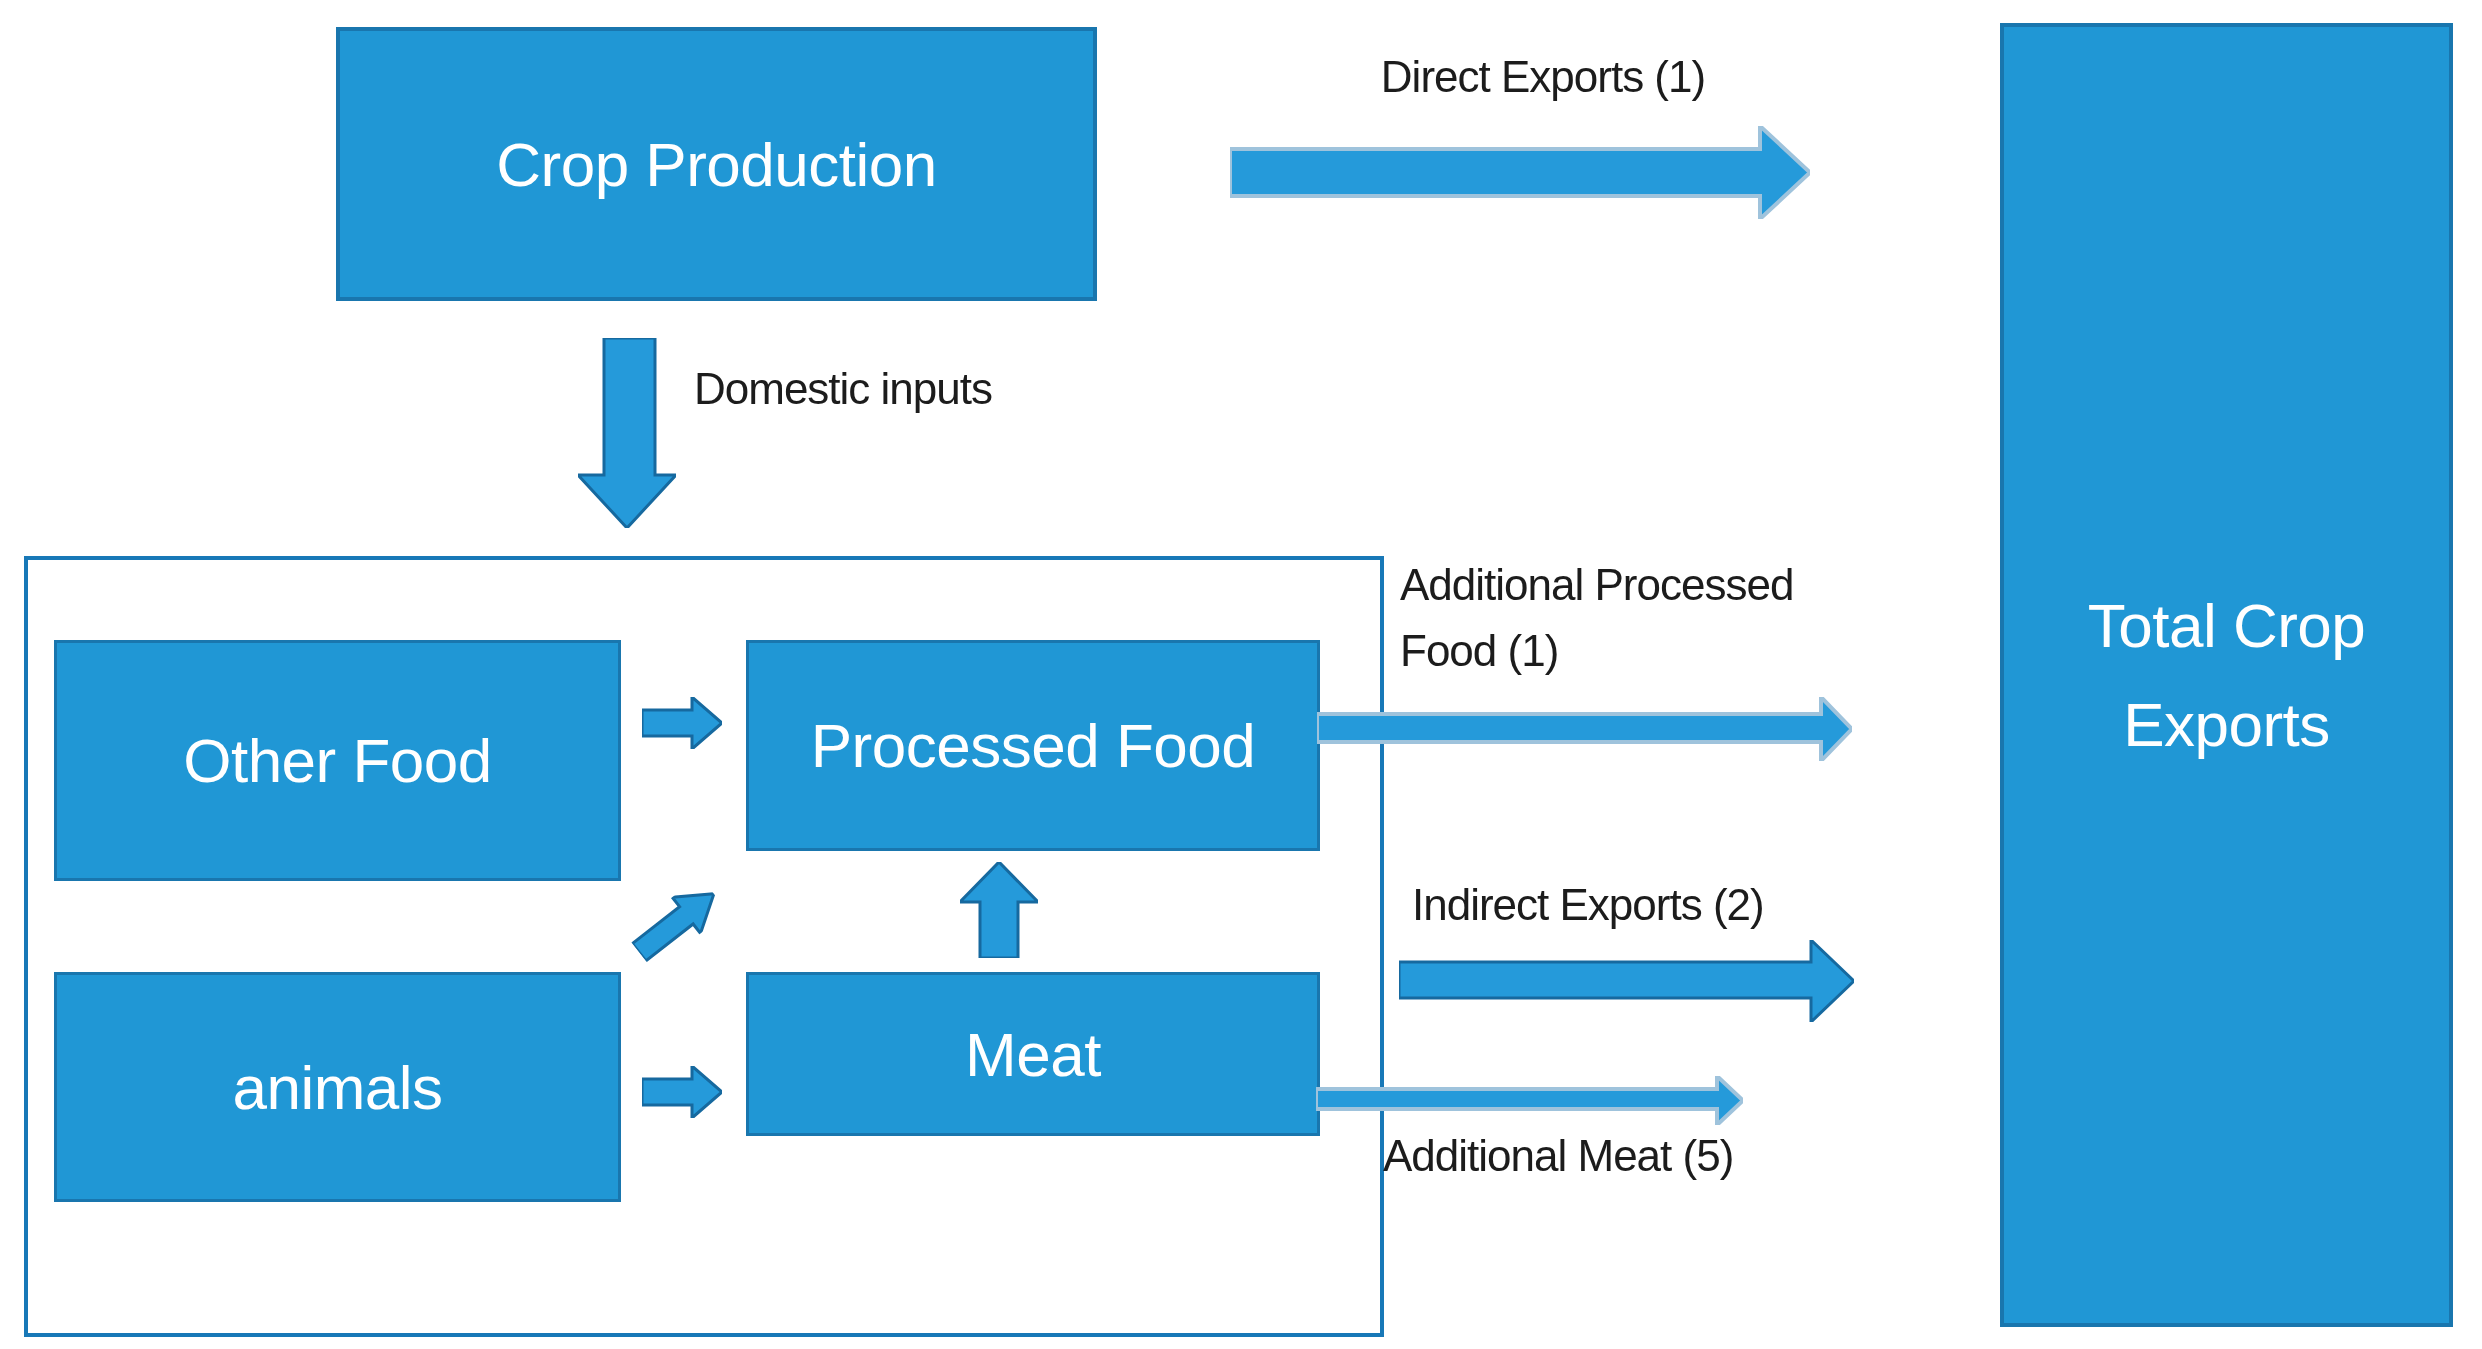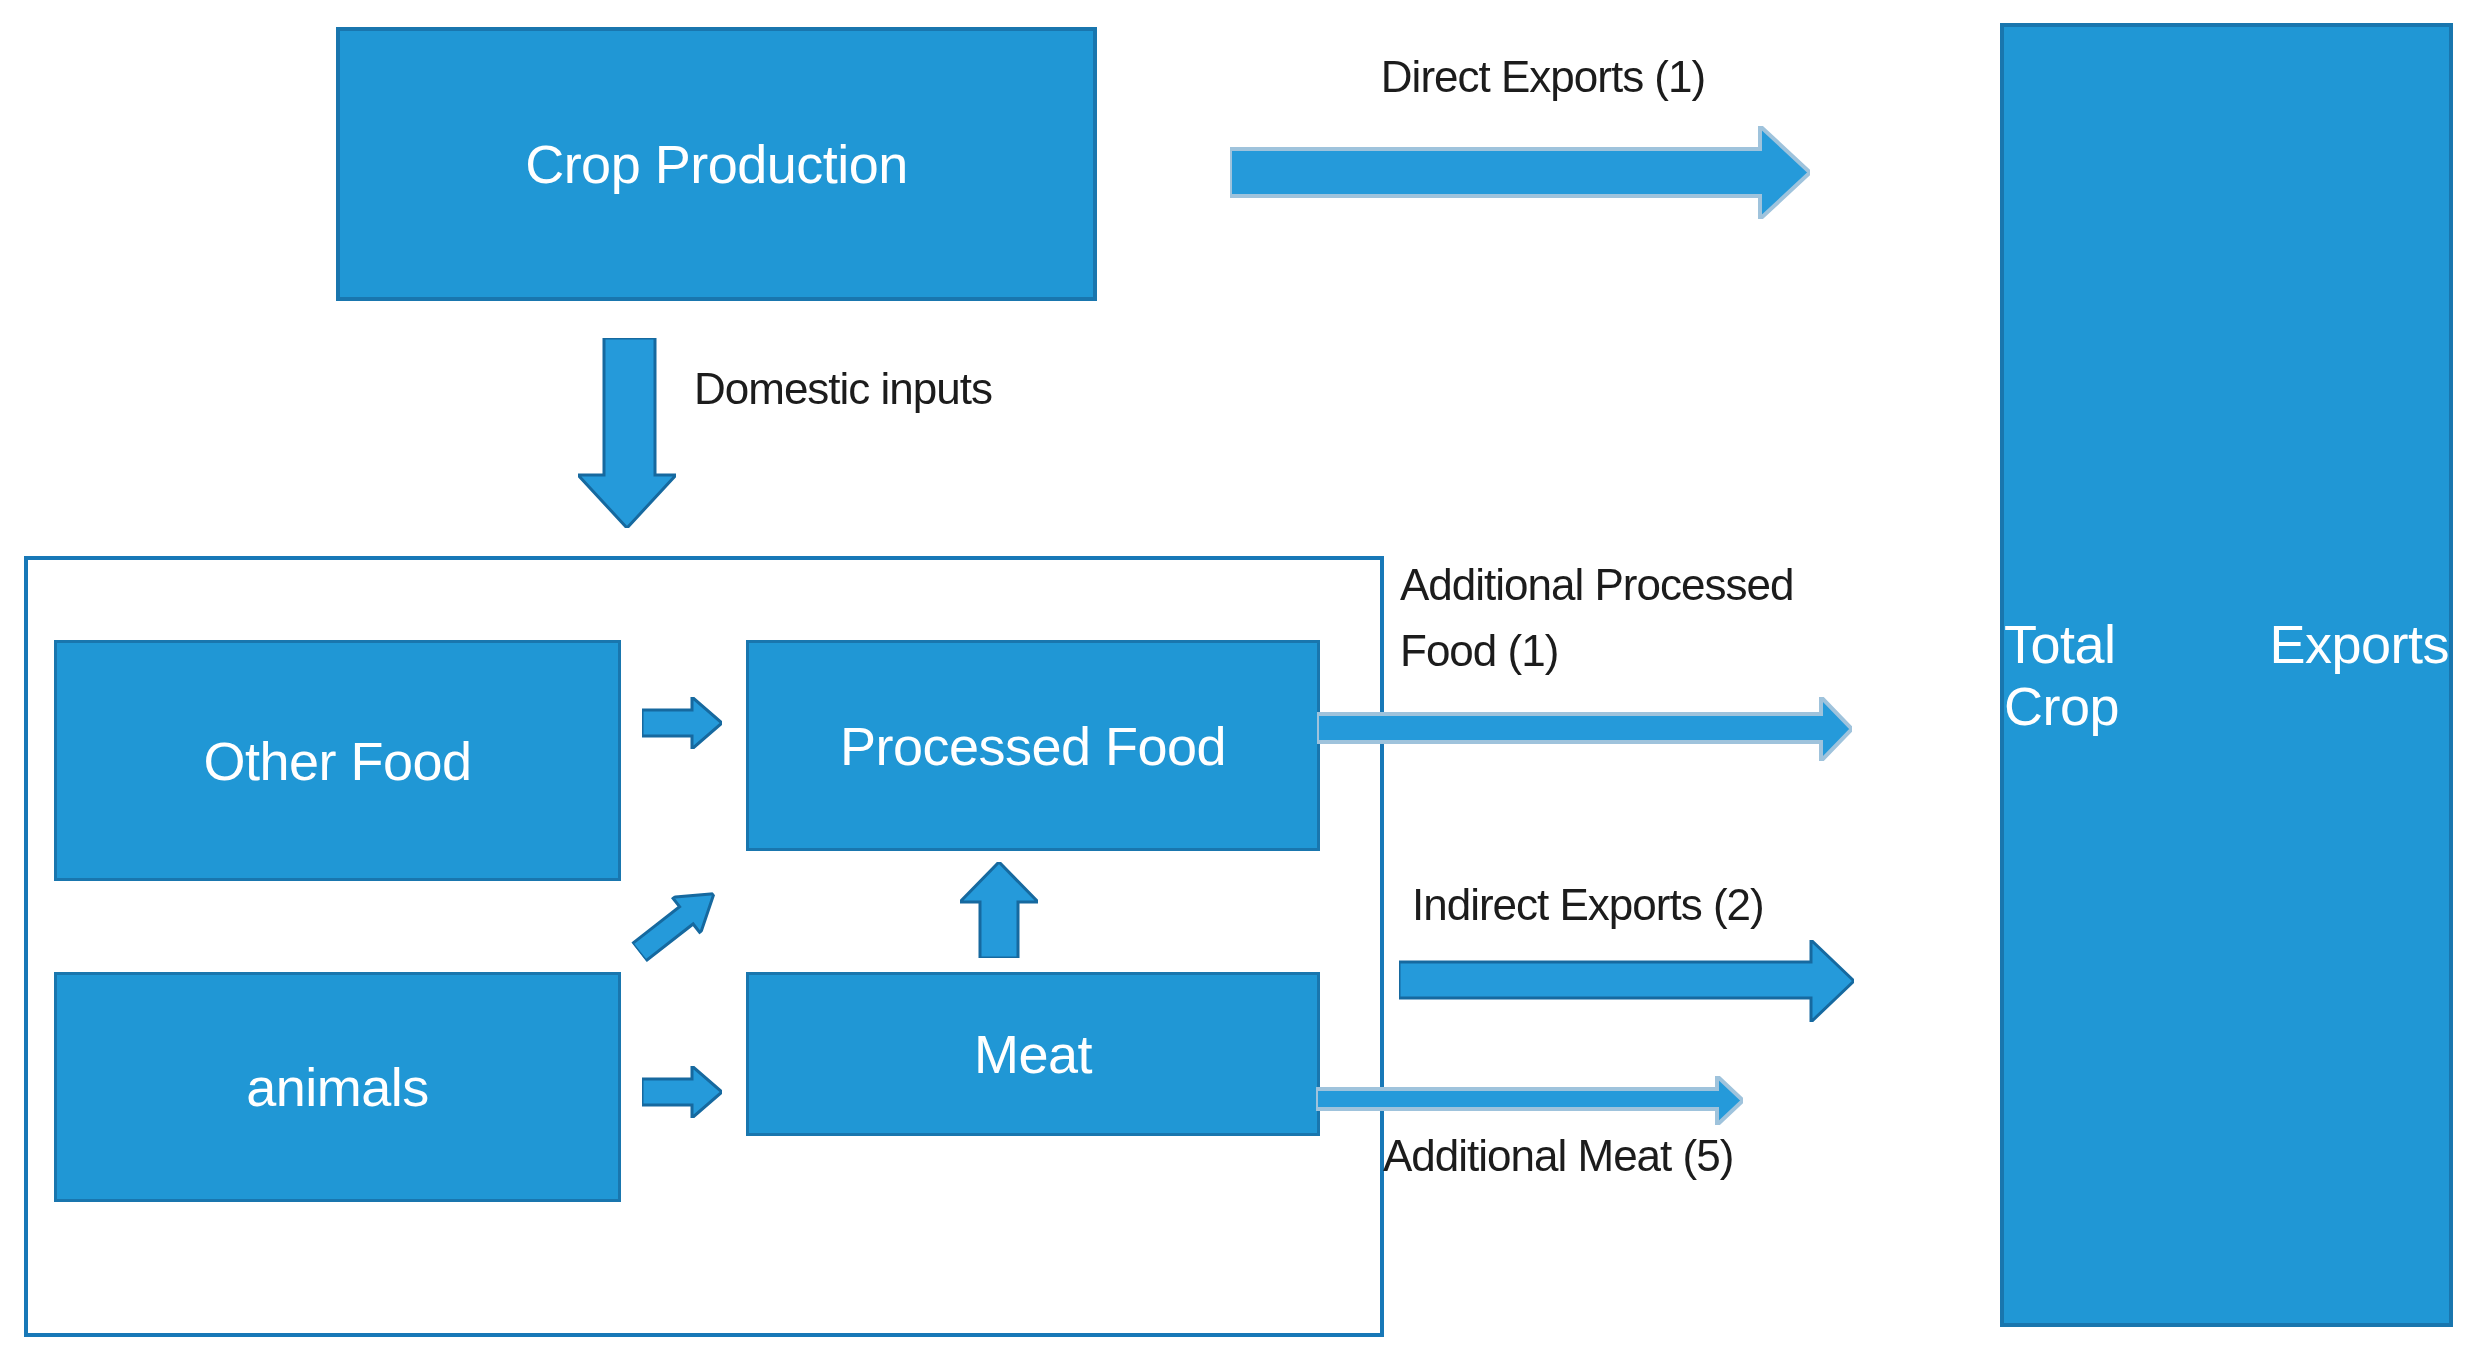--- a/index.html
+++ b/index.html
@@ -24,43 +24,44 @@
     overflow:hidden;
   }
   .node{
     position:absolute;
     background:var(--node-fill);
     border:4px solid var(--node-border);
     display:flex;
     align-items:center;
     justify-content:center;
     color:var(--text-light);
-    font-size:54px;
+    font-size:62px;
     letter-spacing:-0.5px;
+    text-align:center;
   }
   .container-box{
     position:absolute;
     left:24px;top:556px;
     width:1360px;height:781px;
     background:transparent;
     border:4px solid var(--container-border);
   }
   .flow-label{
     position:absolute;
     color:var(--text-dark);
     font-size:44px;
     letter-spacing:-1px;
     white-space:nowrap;
     line-height:66px;
   }
   .flow-label.two-line{white-space:normal;}
   .arrow{position:absolute;display:block;}
   .arrow-poly{fill:var(--arrow-fill);stroke:var(--arrow-border);stroke-width:3;}
   .arrow-poly--light{stroke:var(--arrow-halo);stroke-width:4;}
-  .total-lines{display:flex;flex-direction:row;gap:28px;}
+  .total-lines{display:flex;flex-direction:column;gap:28px;}
 </style>
 </head>
 <body>
 
 <div class="canvas">
 
   <div class="node" style="left:336px;top:27px;width:761px;height:274px;">
     <span>Crop Production</span>
   </div>
 

